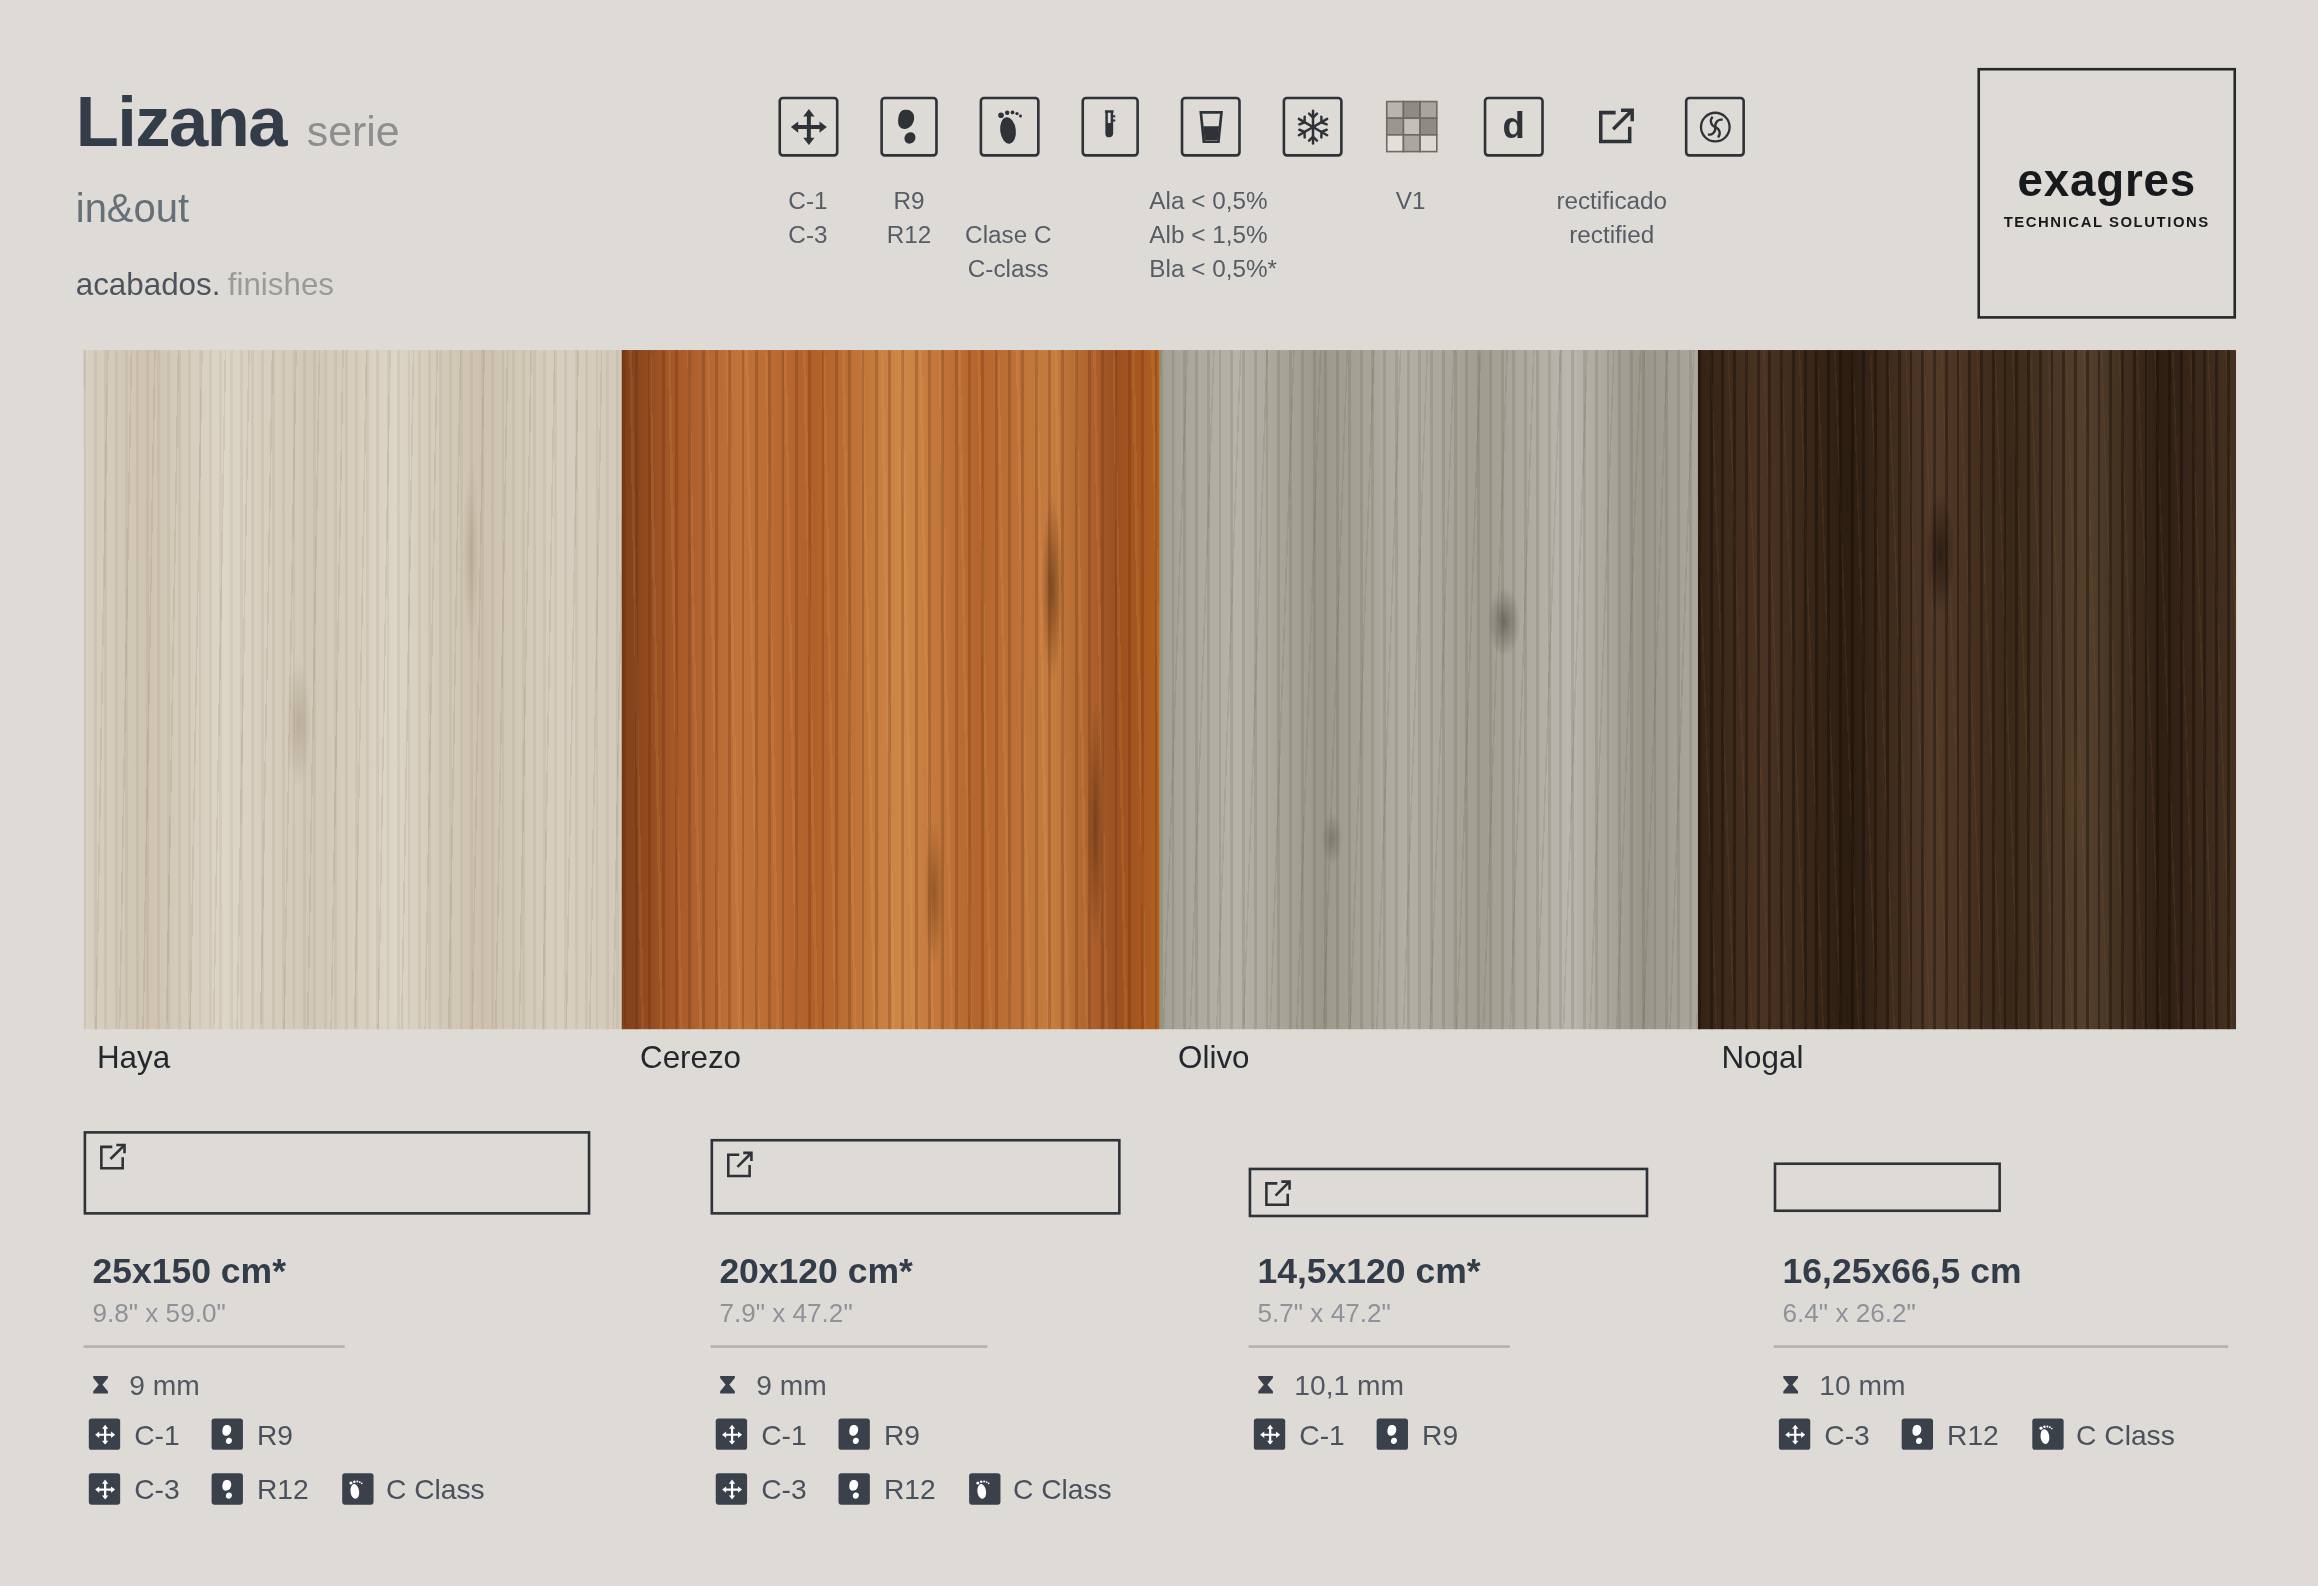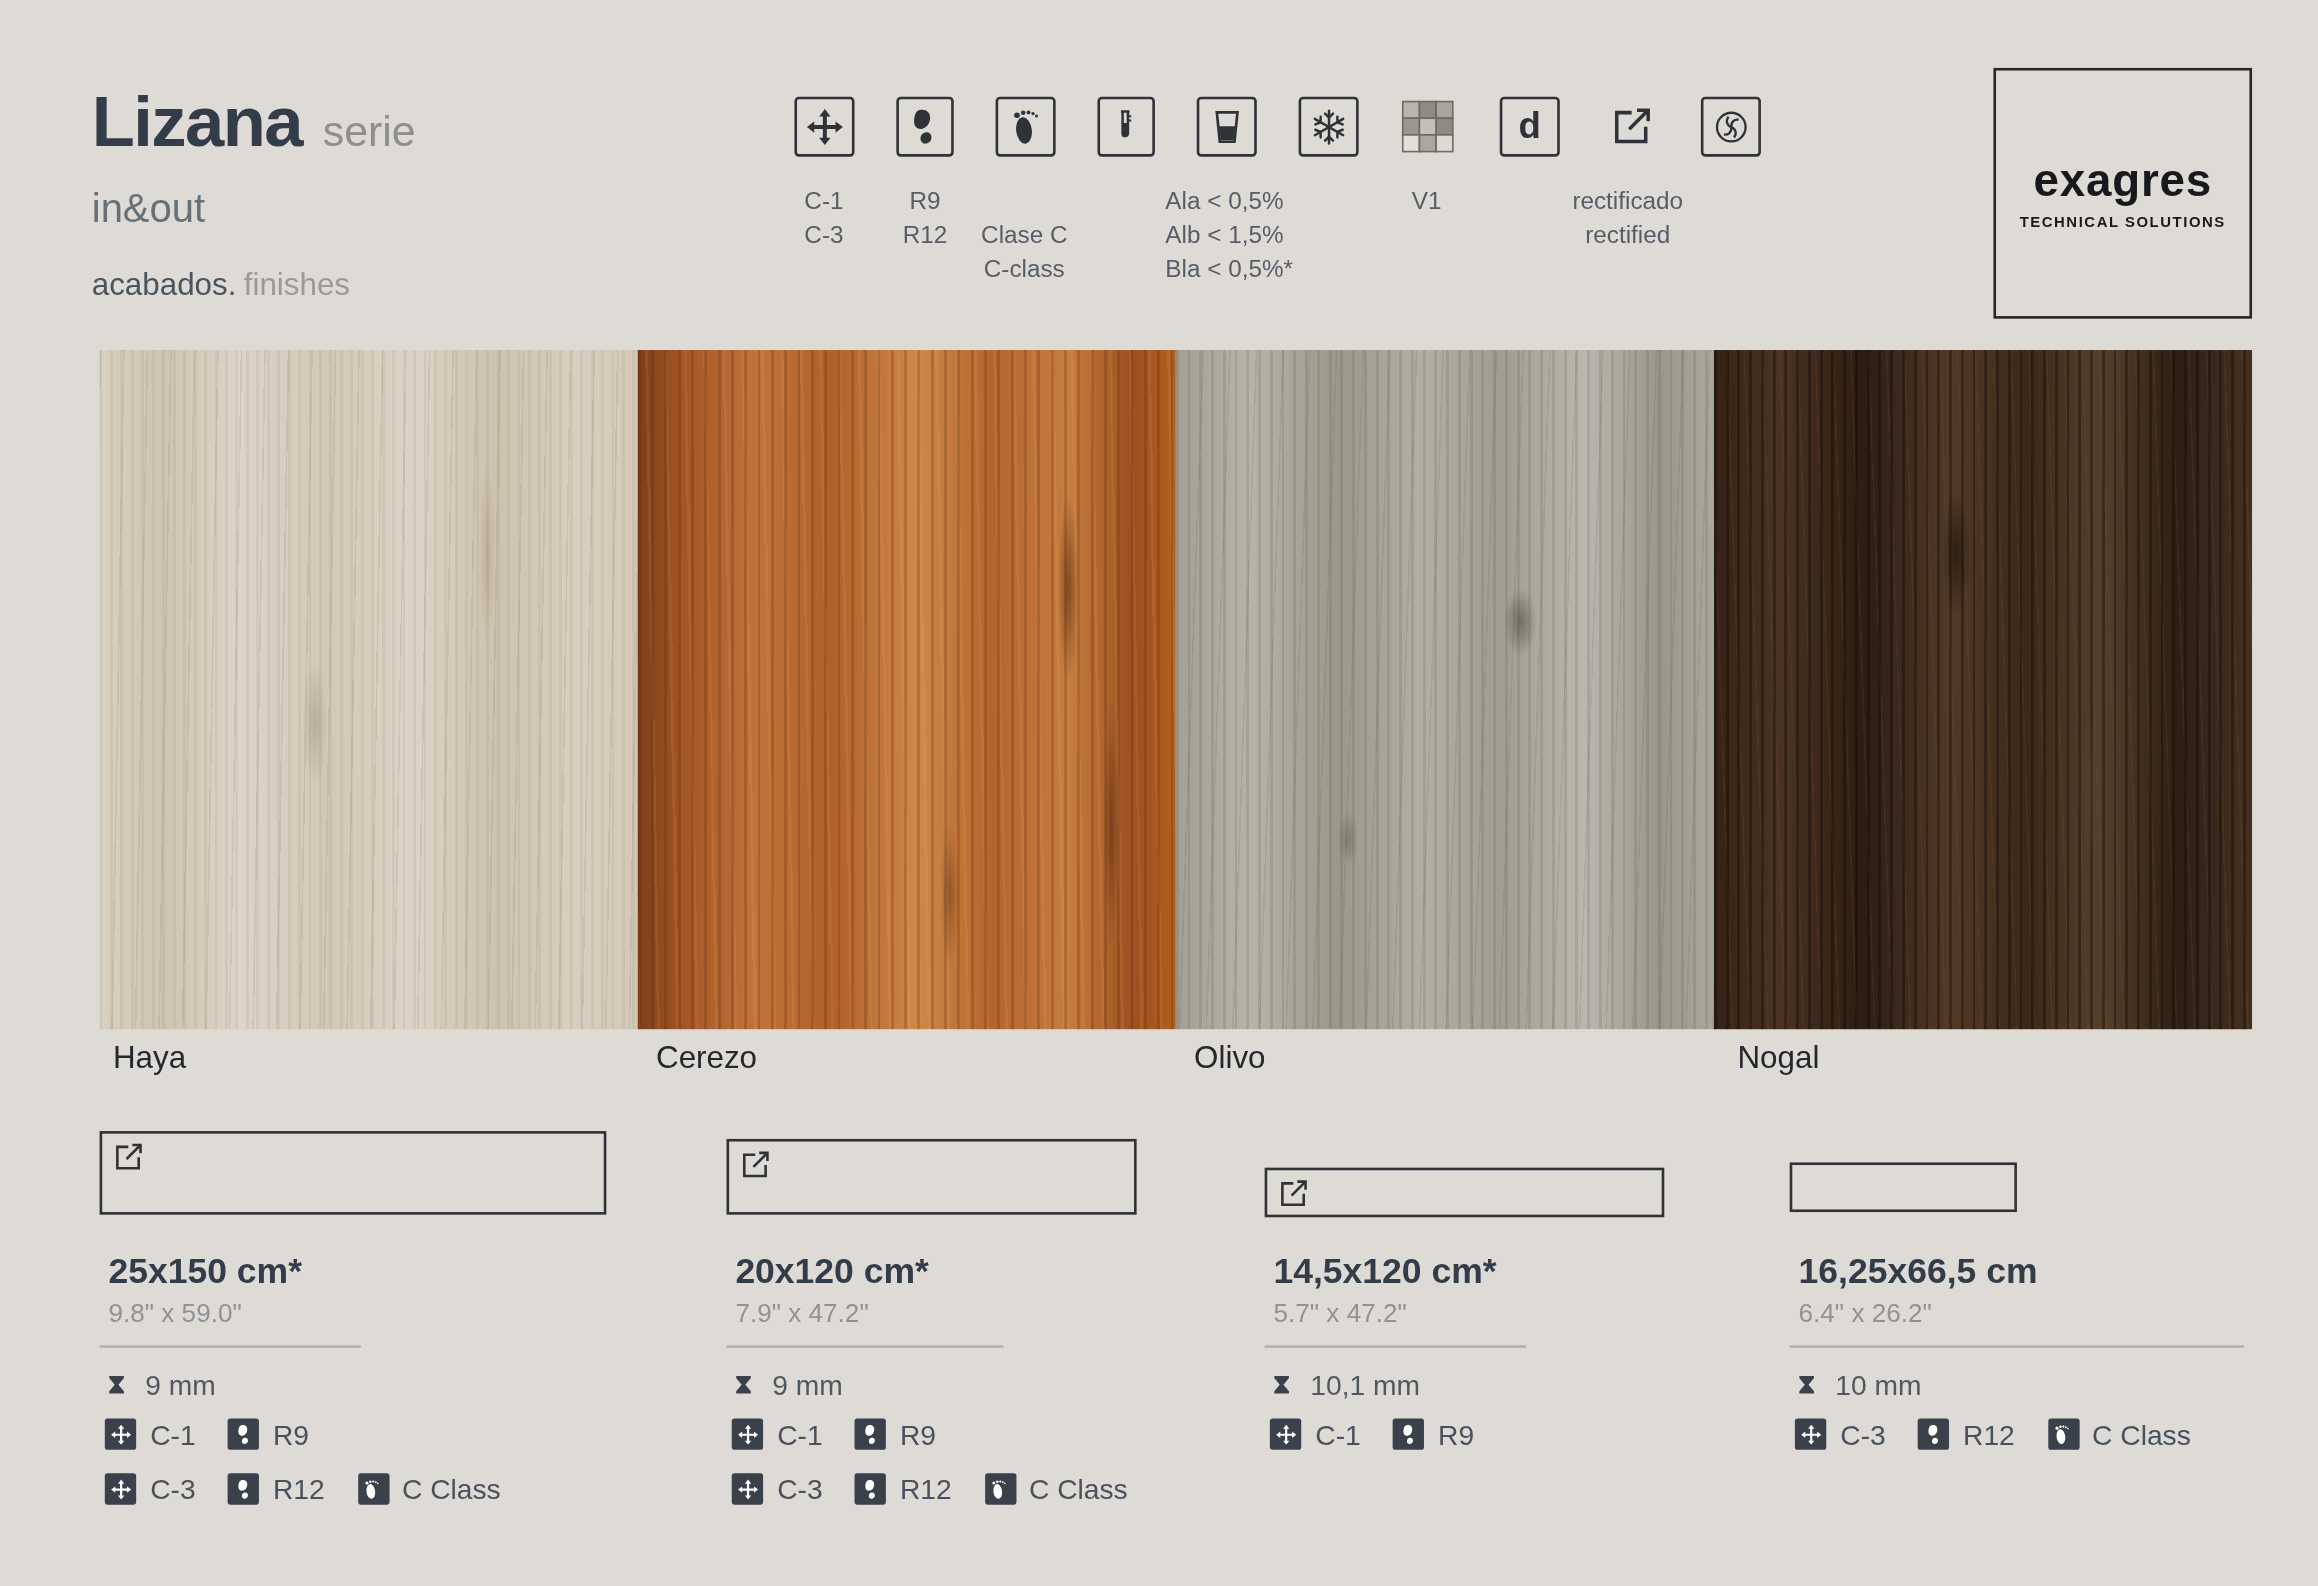--- a/index.html
+++ b/index.html
@@ -1,18 +1,18 @@
 <!DOCTYPE html>
 <html style="font-size:9px"><head>
 <meta charset="utf-8">
 <style>
   * { margin:0; padding:0; box-sizing:border-box; }
   html,body { width:2319px; height:1586px; background:#dedbd6; overflow:hidden;
               font-family:"Liberation Sans", sans-serif; }
-  .viewport { width:2319px; height:1564px; overflow:hidden;padding-left:16px; }
+  .viewport { width:2319px; height:1564px; overflow:hidden; }
   .stage { position:relative; width:888px; height:607px; background:#dedbd6;
            transform:scale(2.6122); transform-origin:0 0; }
 
   
   .title-block { position:absolute; left:29px; top:32px; }
   .title-line { display:flex; align-items:baseline; }
   .series-title { font-size:27px; font-weight:800; color:#333c49; letter-spacing:-0.6px; }
   .series-suffix { font-size:16.4px; font-weight:400; color:#8e8e8e; margin-left:8px; }
   .inout { margin-top:8px; font-size:15.3px; color:#667078; }
   .finishes-line { margin-top:12.5px; font-size:12px; }

